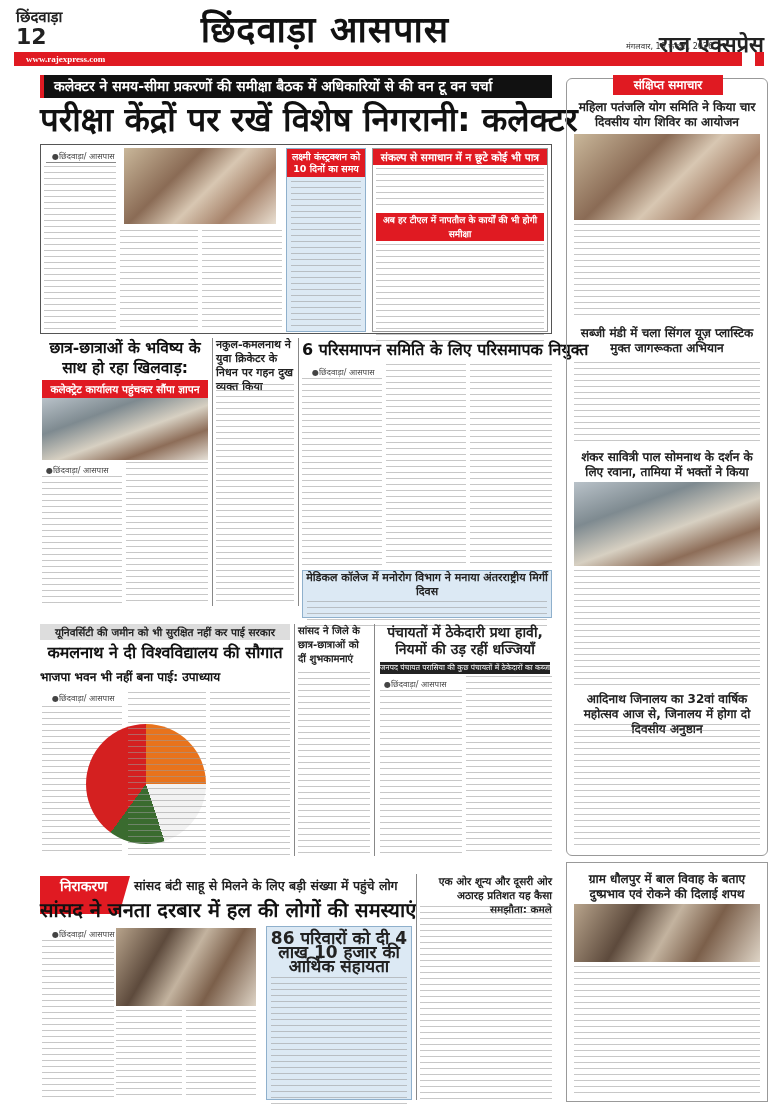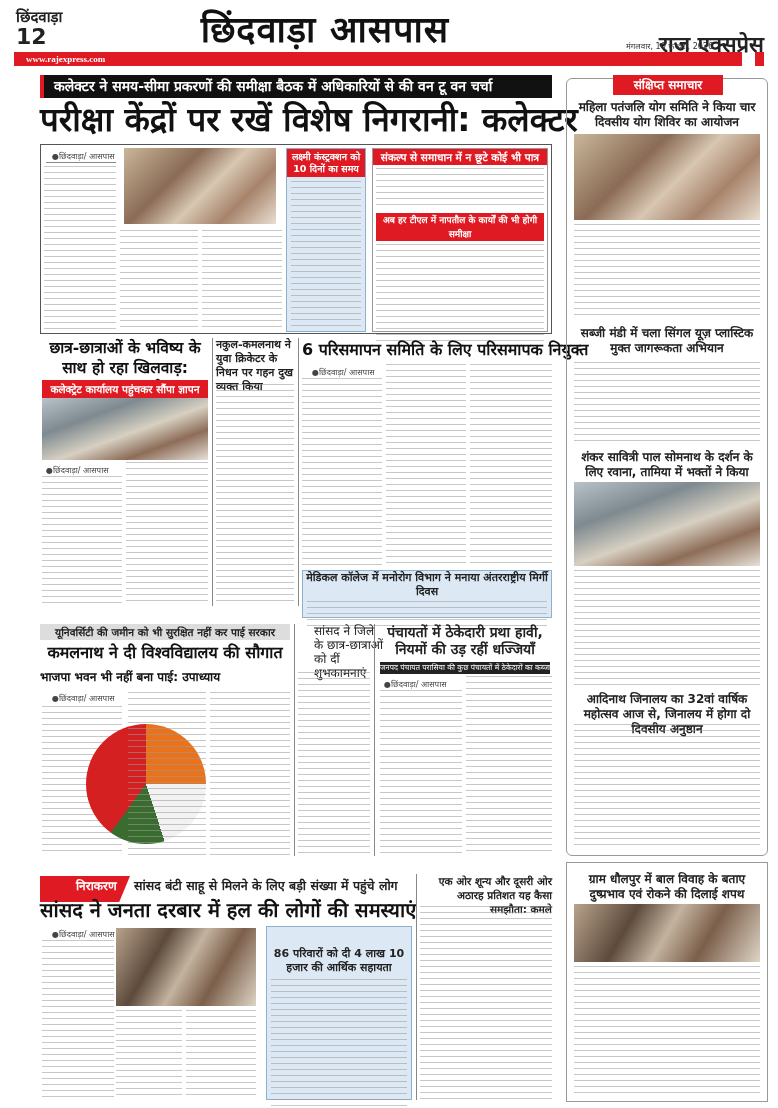--- a/index.html
+++ b/index.html
@@ -88,40 +88,40 @@
 <div class="abs" style="left:40px;top:624px;width:250px;background:#ddd;font-size:10.5px;font-weight:bold;text-align:center;line-height:16px">यूनिवर्सिटी की जमीन को भी सुरक्षित नहीं कर पाई सरकार</div>
 <div class="abs h-big" style="left:40px;top:642px;width:250px;font-size:16px;text-align:center;line-height:22px">कमलनाथ ने दी विश्वविद्यालय की सौगात</div>
 <div class="abs h-big" style="left:40px;top:666px;width:250px;font-size:12px;line-height:22px">भाजपा भवन भी नहीं बना पाई: उपाध्याय</div>
 <div class="abs byline" style="left:52px;top:692px">●छिंदवाड़ा/ आसपास</div>
 <div class="abs textblk" style="left:42px;top:706px;width:80px;height:150px"></div>
 <div class="abs" style="left:86px;top:724px;width:120px;height:120px;border-radius:50%;background:conic-gradient(#e8731c 0 25%,#f2f2f2 25% 45%,#3a6b2f 45% 60%,#d42020 60% 100%)"></div>
 <div class="abs textblk" style="left:128px;top:692px;width:78px;height:164px"></div>
 <div class="abs textblk" style="left:210px;top:692px;width:80px;height:164px"></div>
 <div class="abs vline" style="left:294px;top:624px;height:232px"></div>
 
-<div class="abs" style="left:314px;top:624px;width:72px;font-size:12px;font-weight:normal;line-height:14px">सांसद ने जिले के छात्र-छात्राओं को दीं शुभकामनाएं</div>
+<div class="abs" style="left:298px;top:624px;width:72px;font-size:10px;font-weight:bold;line-height:14px">सांसद ने जिले के छात्र-छात्राओं को दीं शुभकामनाएं</div>
 <div class="abs textblk" style="left:298px;top:672px;width:72px;height:184px"></div>
 <div class="abs vline" style="left:374px;top:624px;height:232px"></div>
 
 <div class="abs" style="left:378px;top:624px;width:174px;font-size:14px;font-weight:bold;text-align:center;line-height:17px">पंचायतों में ठेकेदारी प्रथा हावी, नियमों की उड़ रहीं धज्जियाँ</div>
 <div class="abs" style="left:380px;top:662px;width:170px;background:#222;color:#fff;font-size:7.5px;line-height:12px;text-align:center;white-space:nowrap;overflow:hidden">जनपद पंचायत परासिया की कुछ पंचायतों में ठेकेदारों का कब्जा</div>
 <div class="abs byline" style="left:384px;top:678px">●छिंदवाड़ा/ आसपास</div>
 <div class="abs textblk" style="left:380px;top:690px;width:82px;height:166px"></div>
 <div class="abs textblk" style="left:466px;top:676px;width:86px;height:180px"></div>
 
-<div class="abs" style="left:40px;top:876px;width:90px;height:26px;background:#e01a22;clip-path:polygon(0 0,100% 0,88% 100%,0 100%);color:#fff;font-size:12px;font-weight:bold;line-height:20px;padding-left:36px">निराकरण</div>
+<div class="abs" style="left:40px;top:876px;width:90px;height:38px;background:#e01a22;clip-path:polygon(0 0,100% 0,88% 100%,0 100%);color:#fff;font-size:14px;font-weight:bold;line-height:20px;padding-left:20px">निराकरण</div>
 <div class="abs" style="left:134px;top:876px;width:280px;font-size:12.5px;font-weight:bold;line-height:20px;white-space:nowrap">सांसद बंटी साहू से मिलने के लिए बड़ी संख्या में पहुंचे लोग</div>
 <div class="abs h-big" style="left:40px;top:896px;width:370px;font-size:20px;line-height:28px">सांसद ने जनता दरबार में हल की लोगों की समस्याएं</div>
 <div class="abs byline" style="left:52px;top:928px">●छिंदवाड़ा/ आसपास</div>
 <div class="abs textblk" style="left:42px;top:940px;width:72px;height:160px"></div>
 <div class="abs photo2" style="left:116px;top:928px;width:140px;height:78px"></div>
 <div class="abs textblk" style="left:116px;top:1010px;width:66px;height:90px"></div>
 <div class="abs textblk" style="left:186px;top:1010px;width:70px;height:90px"></div>
 <div class="abs bluebox" style="left:266px;top:926px;width:146px;height:174px">
-  <div style="font-size:11px;font-weight:bold;text-align:center;line-height:14px;padding-top:20px">86 परिवारों को दी 4 लाख 10 हजार की आर्थिक सहायता</div>
+  <div style="font-size:17px;font-weight:bold;text-align:center;line-height:14px;padding-top:4px">86 परिवारों को दी 4 लाख 10 हजार की आर्थिक सहायता</div>
   <div class="textblk" style="margin:4px;height:130px"></div>
 </div>
 <div class="abs vline" style="left:416px;top:874px;height:226px"></div>
 
 <div class="abs" style="left:420px;top:874px;width:132px;font-size:10.5px;font-weight:bold;text-align:right;line-height:14px">एक ओर शून्य और दूसरी ओर अठारह प्रतिशत यह कैसा समझौता: कमले</div>
 <div class="abs textblk" style="left:420px;top:906px;width:132px;height:194px"></div>
 
 <div class="abs side-wrap"></div>
 <div class="abs side-tag">संक्षिप्त समाचार</div>
 

